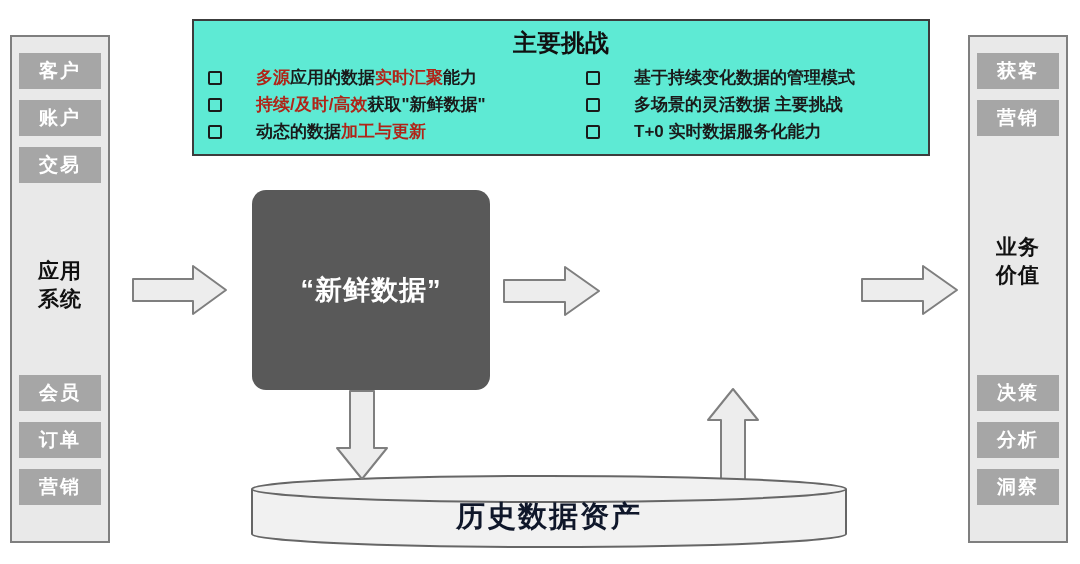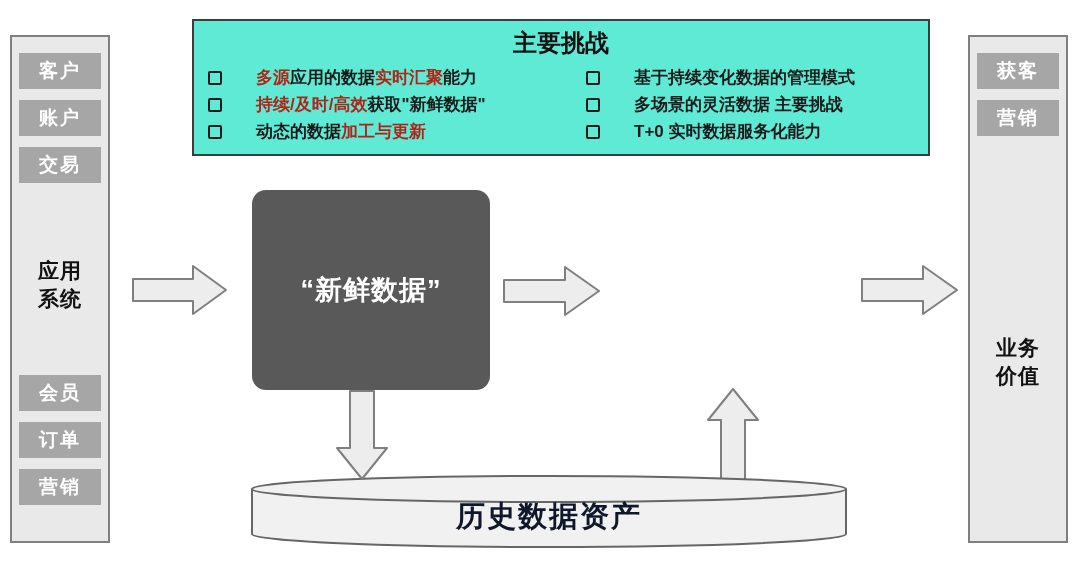--- a/index.html
+++ b/index.html
@@ -78,20 +78,25 @@
 
   <div class="panel" id="panel-right">
     <div class="pgroup pg-top">
       <div class="pbox">获客</div>
       <div class="pbox">营销</div>
     </div>
     <div class="plabel">
       <span>业务</span>
       <span>价值</span>
     </div>
+    <div class="pgroup pg-bottom">
+      <div class="pbox">决策</div>
+      <div class="pbox">分析</div>
+      <div class="pbox">洞察</div>
+    </div>
   </div>
 
   <div class="challenges">
     <div class="chal-title">主要挑战</div>
     <div class="chal-cols">
       <div class="chal-col chal-col-left">
         <div class="chal-item">
           <span class="bullet"></span>
           <span class="red">多源</span>
           <span>应用的数据</span>

